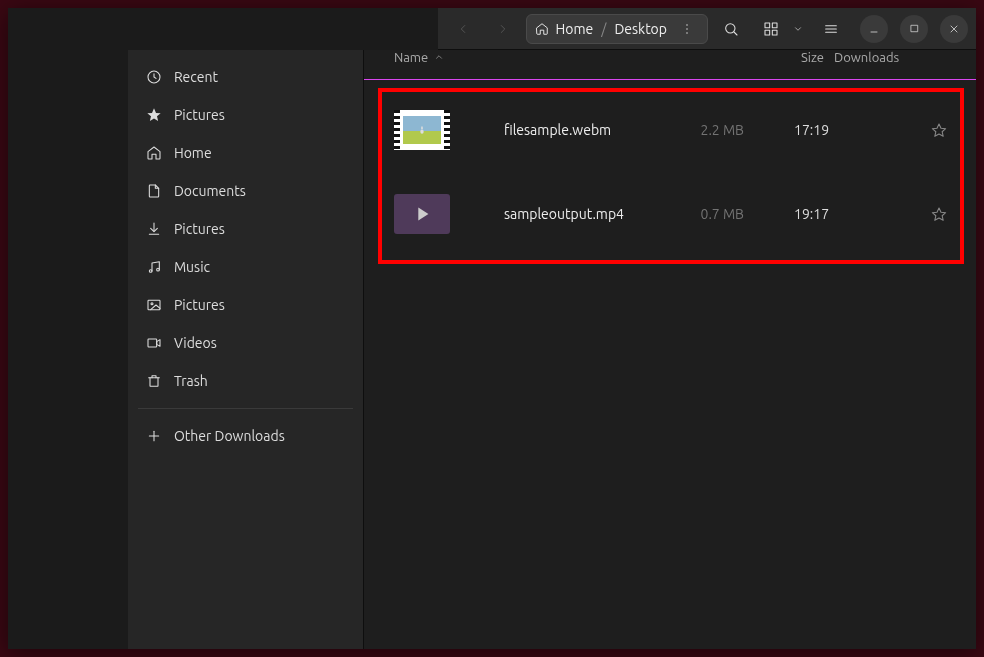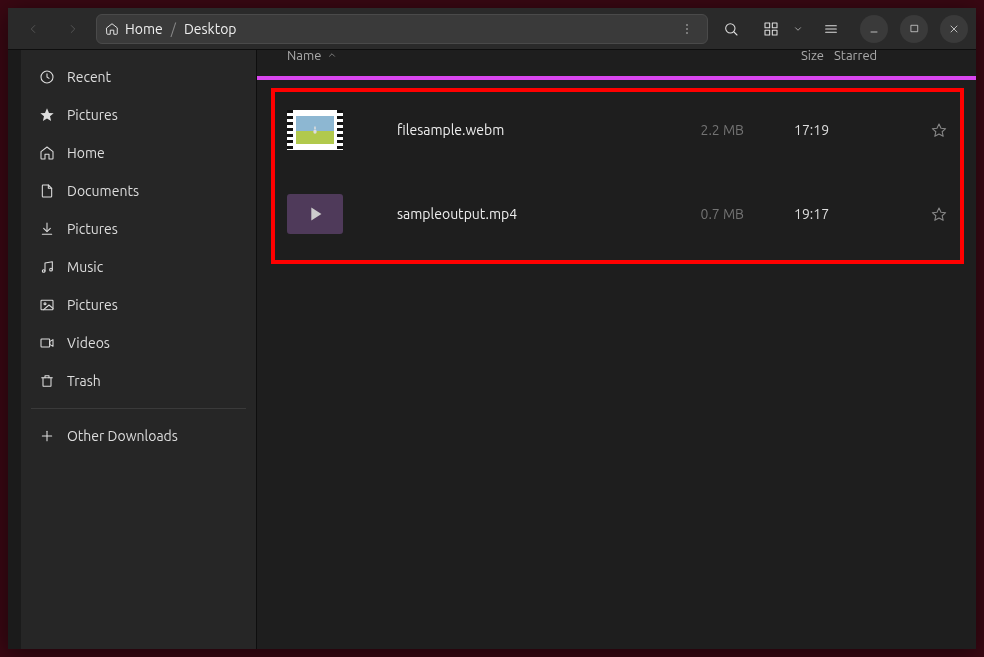--- a/index.html
+++ b/index.html
@@ -14,20 +14,21 @@
     }
     .window {
       position: absolute;
       top: 8px; left: 8px; right: 8px; bottom: 8px;
       background: #1b1b1b;
       border-radius: 0;
       overflow: hidden;
       display: flex;
       flex-direction: column;
       box-shadow: 0 4px 24px rgba(0,0,0,0.5);
+      align-items: flex-end;
     }
     .titlebar {
       height: 42px;
       background: #2a2a2a;
       display: flex;
       align-items: center;
       padding: 0 8px;
       gap: 6px;
       border-bottom: 1px solid #0e0e0e;
     }
@@ -127,21 +128,21 @@
       flex-direction: column;
       position: relative;
     }
     .col-headers {
       height: 30px;
       display: flex;
       align-items: center;
       padding: 0 22px 16px 30px;
       color: #aaa;
       font-size: 13px;
-      border-bottom: 4px solid #d946ef;
+      border-bottom: 1px solid #d946ef;
     }
     .col-name { flex: 1; display: flex; align-items: center; gap: 6px; }
     .col-size { width: 90px; text-align: right; padding-right: 10px; }
     .col-mod  { width: 90px; text-align: left; }
     .col-star { width: 30px; }
     .highlight-box {
       position: absolute;
       border: 4px solid #ff0000;
       top: 38px;
       left: 14px;
@@ -356,21 +357,21 @@
 
     <div class="main">
       <div class="col-headers">
         <div class="col-name">
           <span>Name</span>
           <svg width="10" height="10" viewBox="0 0 24 24">
               <polyline points="6 15 12 9 18 15"></polyline>
             </svg>
         </div>
         <div class="col-size"><span>Size</span></div>
-        <div class="col-mod"><span>Starred</span></div>
+        <div class="col-mod"><span>Downloads</span></div>
         <div class="col-star"></div>
       </div>
 
       <div class="highlight-box"></div>
 
       <div class="file-list">
         <div class="file-row">
           <div class="thumb film">
             <div class="film-inner">
               <svg width="10" height="14" viewBox="0 0 24 24" style="color:#ddd">

